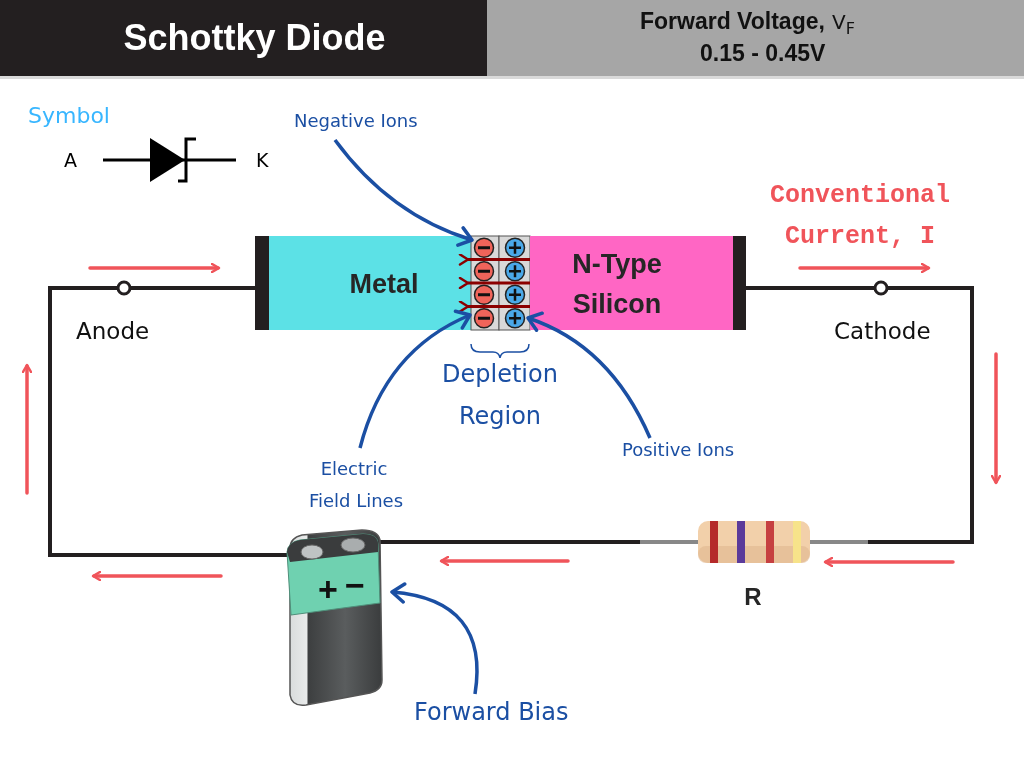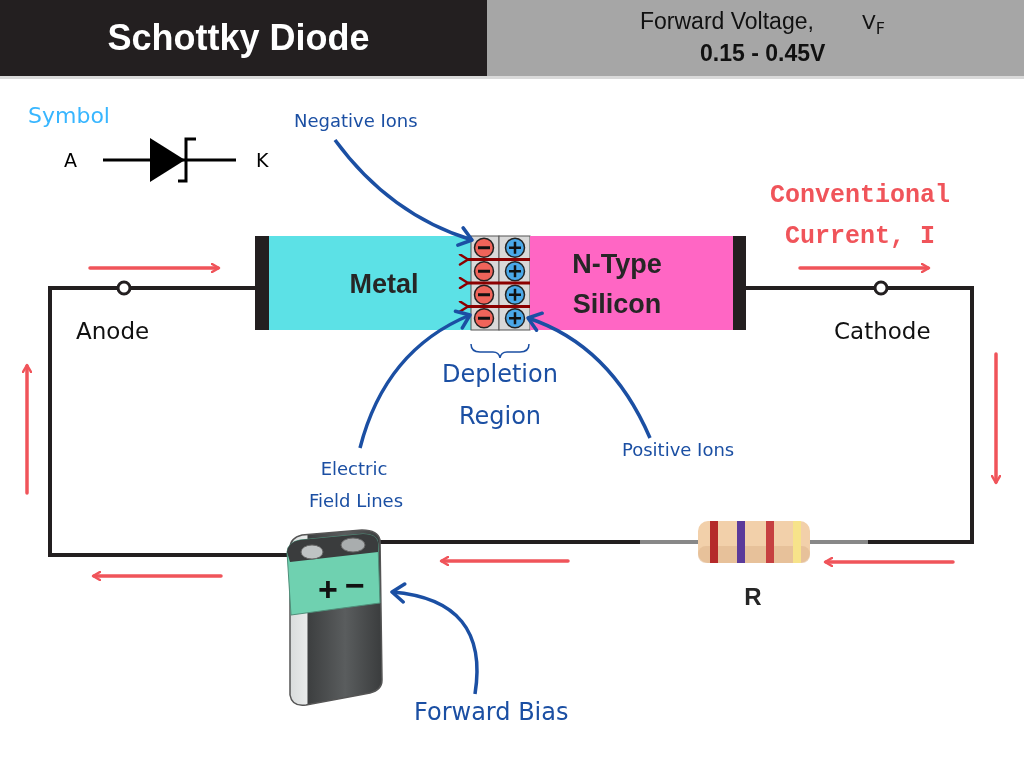--- a/index.html
+++ b/index.html
@@ -1,23 +1,23 @@
 <!DOCTYPE html>
 <html><head>
 <meta charset="utf-8">
 <style>
   html, body { margin:0; padding:0; }
   body { width:1024px; height:768px; background:#ffffff; position:relative; overflow:hidden;
          font-family:"Liberation Sans", sans-serif; }
   .abs { position:absolute; }
-  .header-left { left:0; top:0; width:487px; height:76px; background:#231f20; display:flex; align-items:center; justify-content:center; }
+  .header-left { left:0; top:0; width:487px; height:76px; background:#231f20; display:flex; align-items:center; justify-content:center;padding-left:16px; }
   .header-left span { color:#ffffff; font-weight:bold; font-size:36px; letter-spacing:0px; margin-left:-10px; }
   .header-right { left:487px; top:0; width:537px; height:76px; background:#a6a6a6; }
-  .vf-title { left:640px; top:8px; font-size:23px; font-weight:normal; color:#111; }
-  .vf-sub { font-family:"DejaVu Sans", sans-serif; font-size:20px; color:#111; position:absolute; left:862px; top:10px; }
+  .vf-title { left:640px; top:8px; font-size:23px; font-weight:bold; color:#111; }
+  .vf-sub { font-family:"DejaVu Sans", sans-serif; font-size:20px; color:#111; position:absolute; left:832px; top:10px; }
   .vf-sub sub { font-size:16px; }
   .vf-range { left:676px; top:40px; font-size:23px; font-weight:bold; color:#111;margin-left:24px; }
   .header-rule { left:0; top:76px; width:1024px; height:3px; background:#d9d9d9; }
   svg { position:absolute; left:0; top:0; }
 </style>
 </head>
 <body>
 
 <div class="abs header-left">
   <span>Schottky Diode</span>

